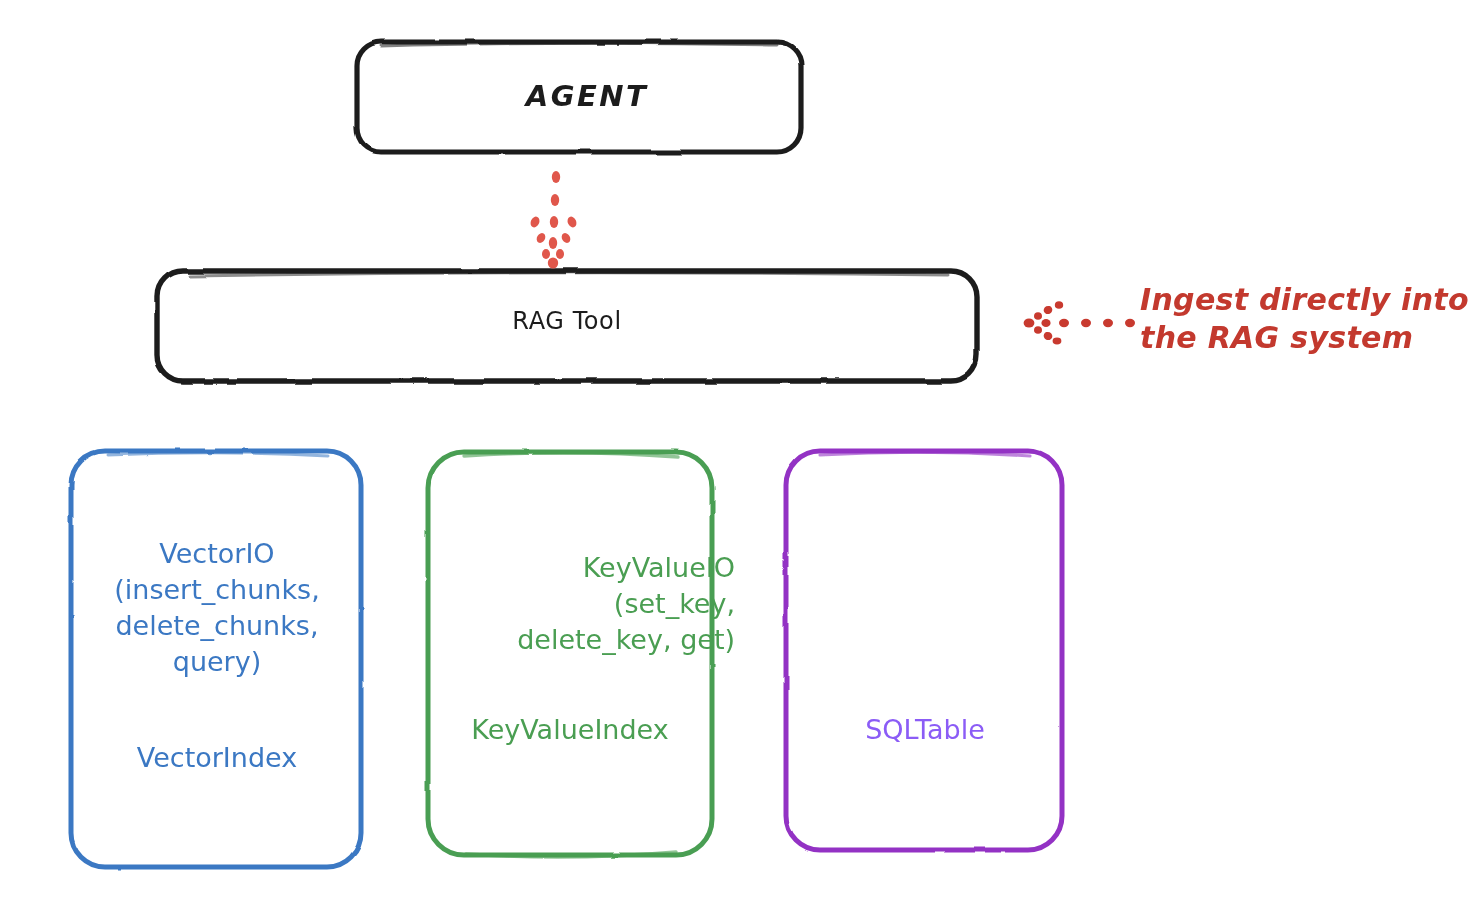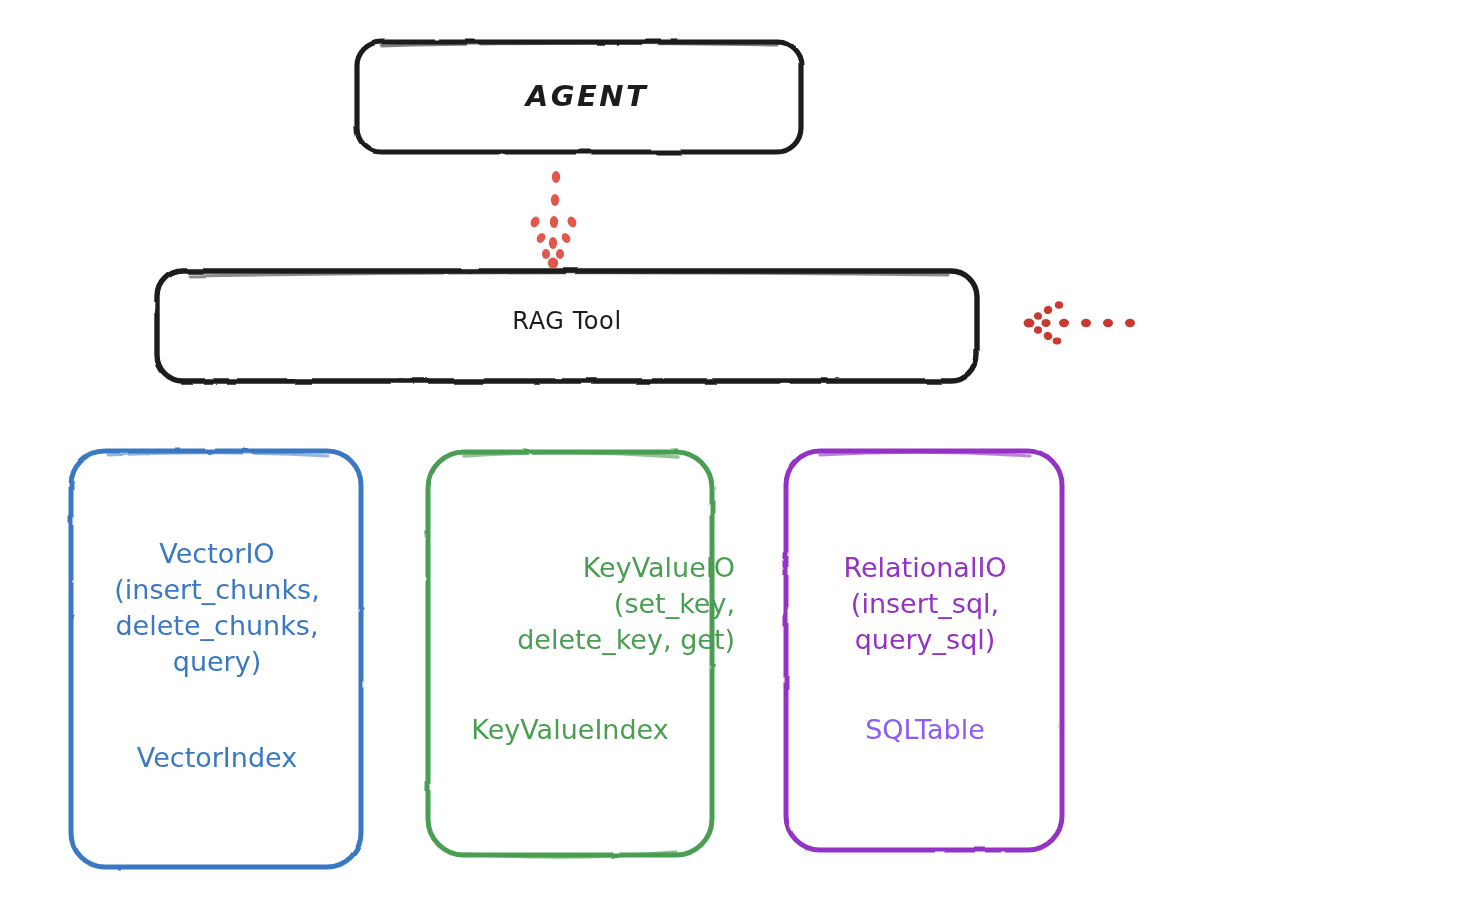--- a/index.html
+++ b/index.html
@@ -174,19 +174,18 @@
   <div class="node-label provider-io" id="vectorio-io">VectorIO
 (insert_chunks,
 delete_chunks,
 query)</div>
 
   <div class="node-label provider-io" id="keyvalueio-io">KeyValueIO
 (set_key,
 delete_key, get)</div>
   <div class="node-label provider-index" id="keyvalueio-index">KeyValueIndex</div>
 
-  <div class="node-label provider-io" id="relationalio-io">RelationalIO
-(insert_sql,
-query_sql)</div>
   <div class="node-label provider-index" id="relationalio-index">SQLTable</div>
 
+  <div class="node-label" id="ingest-annotation">Ingest directly into
+the RAG system</div>
 
 </div>
 
 </body></html>

